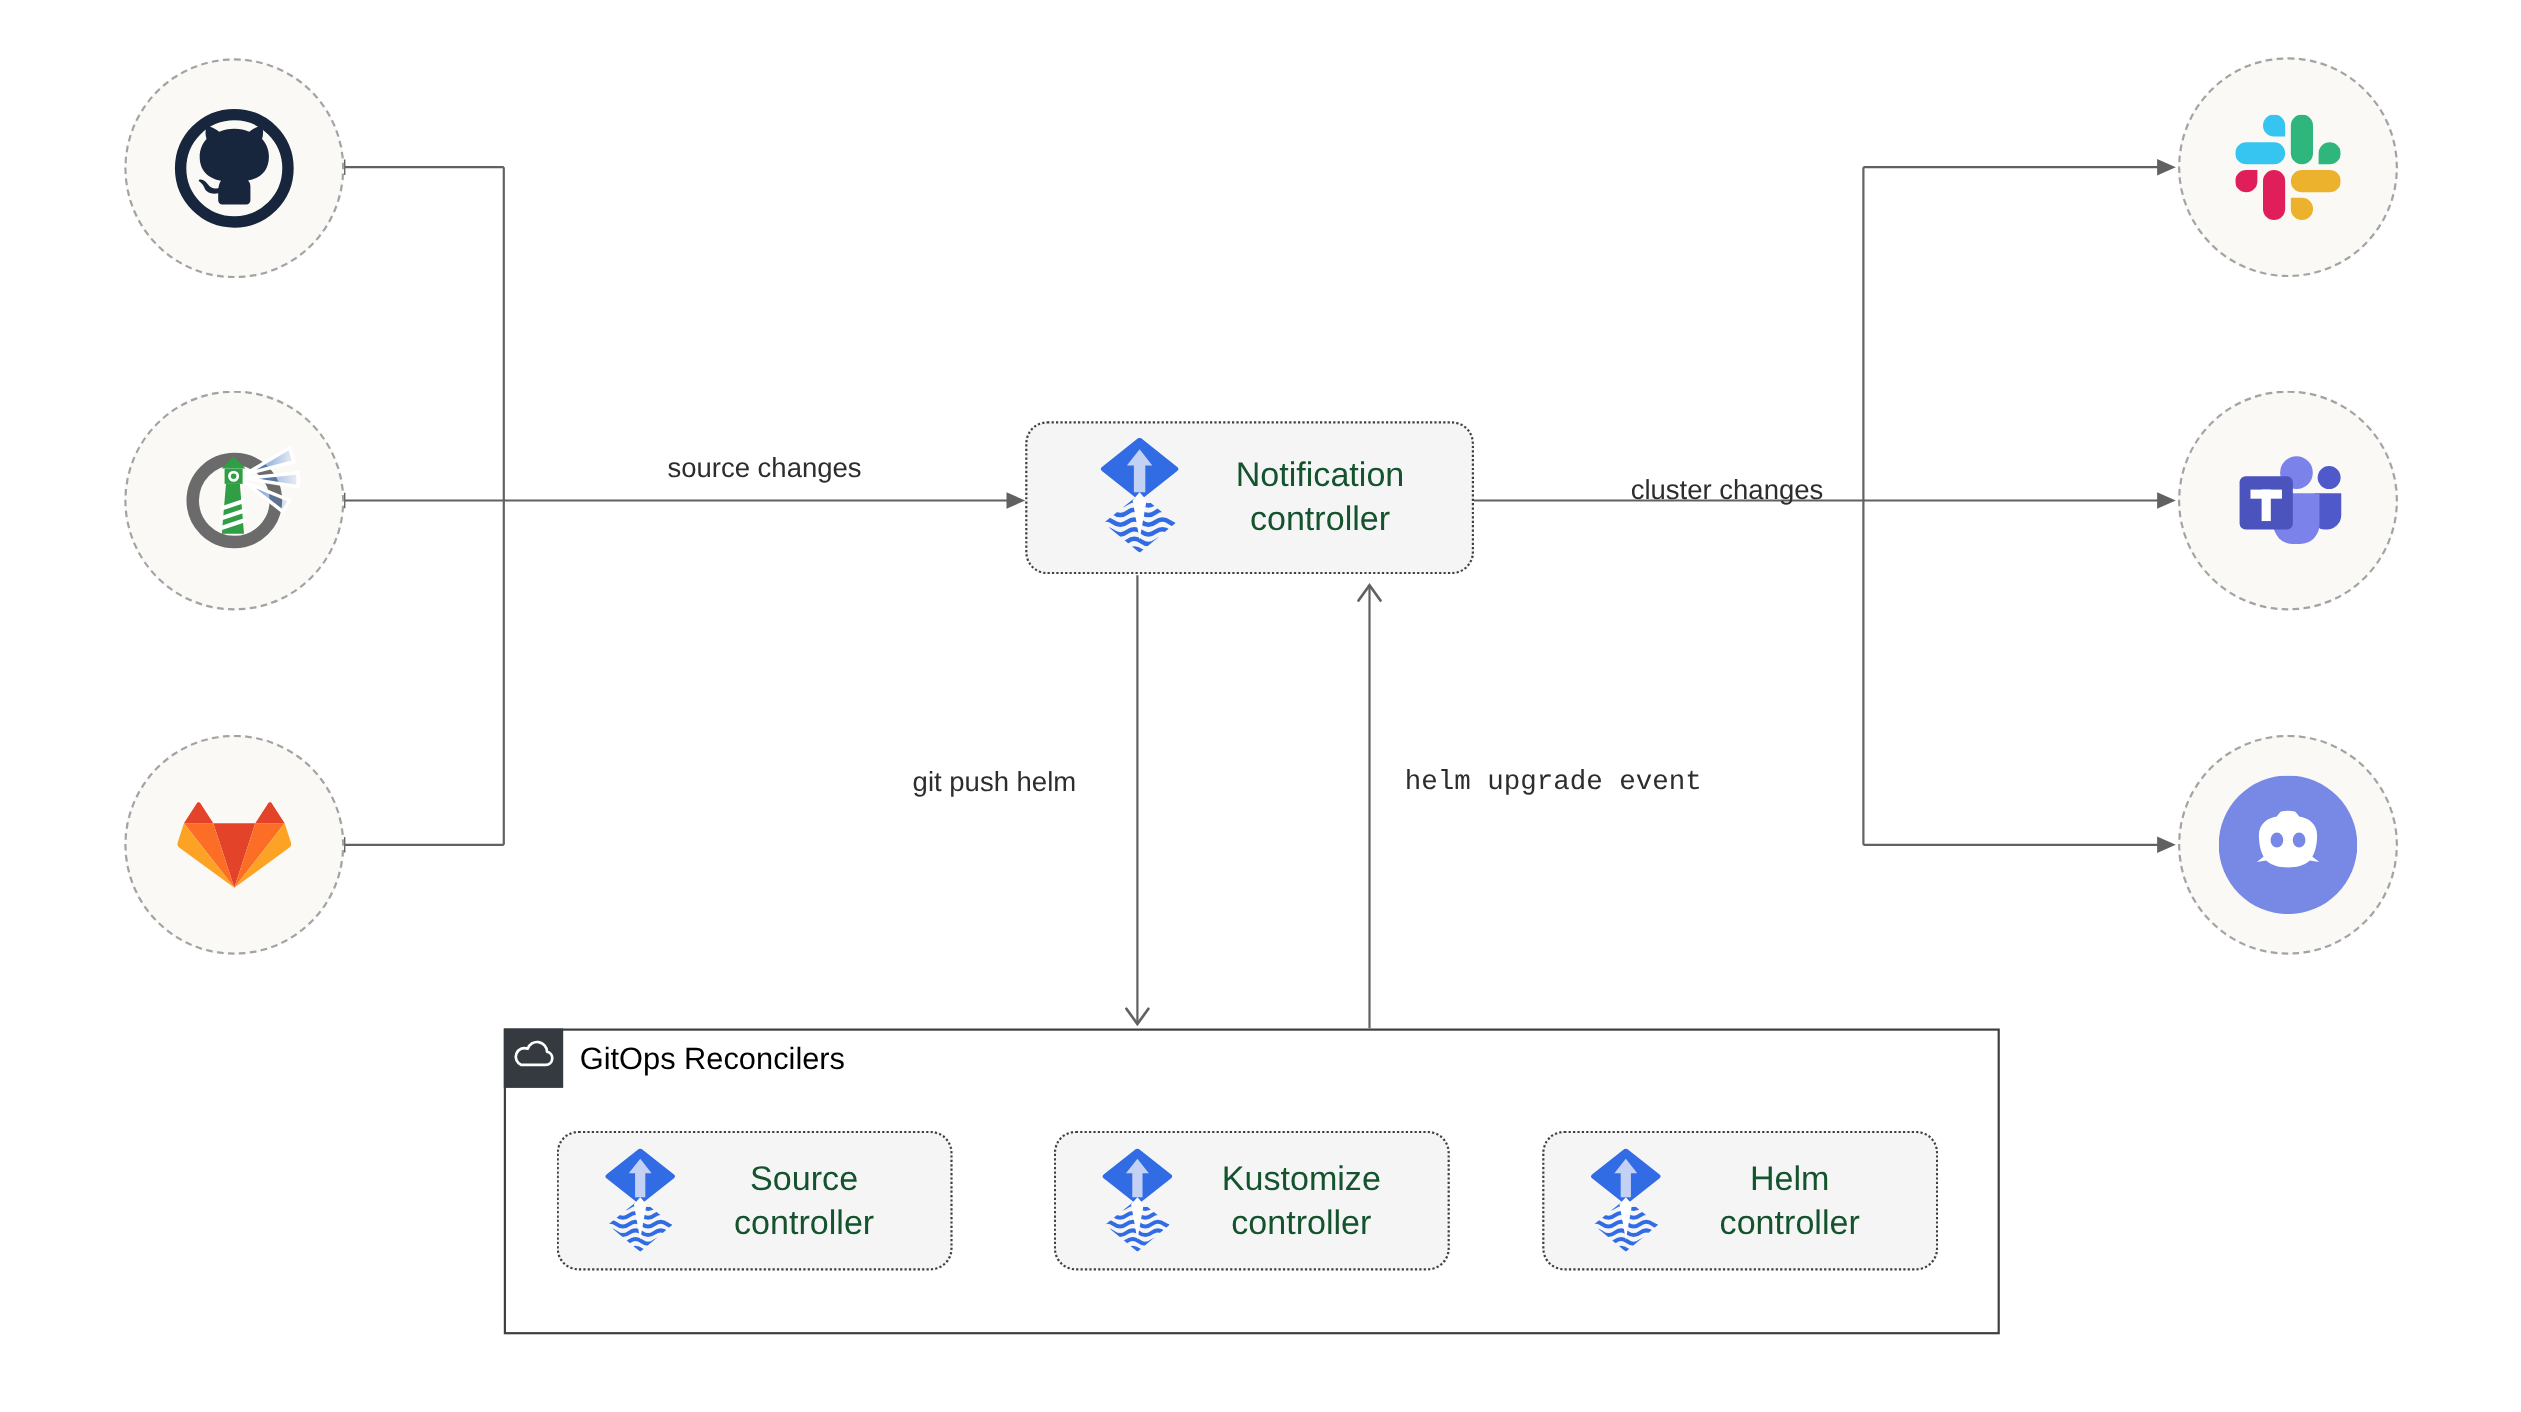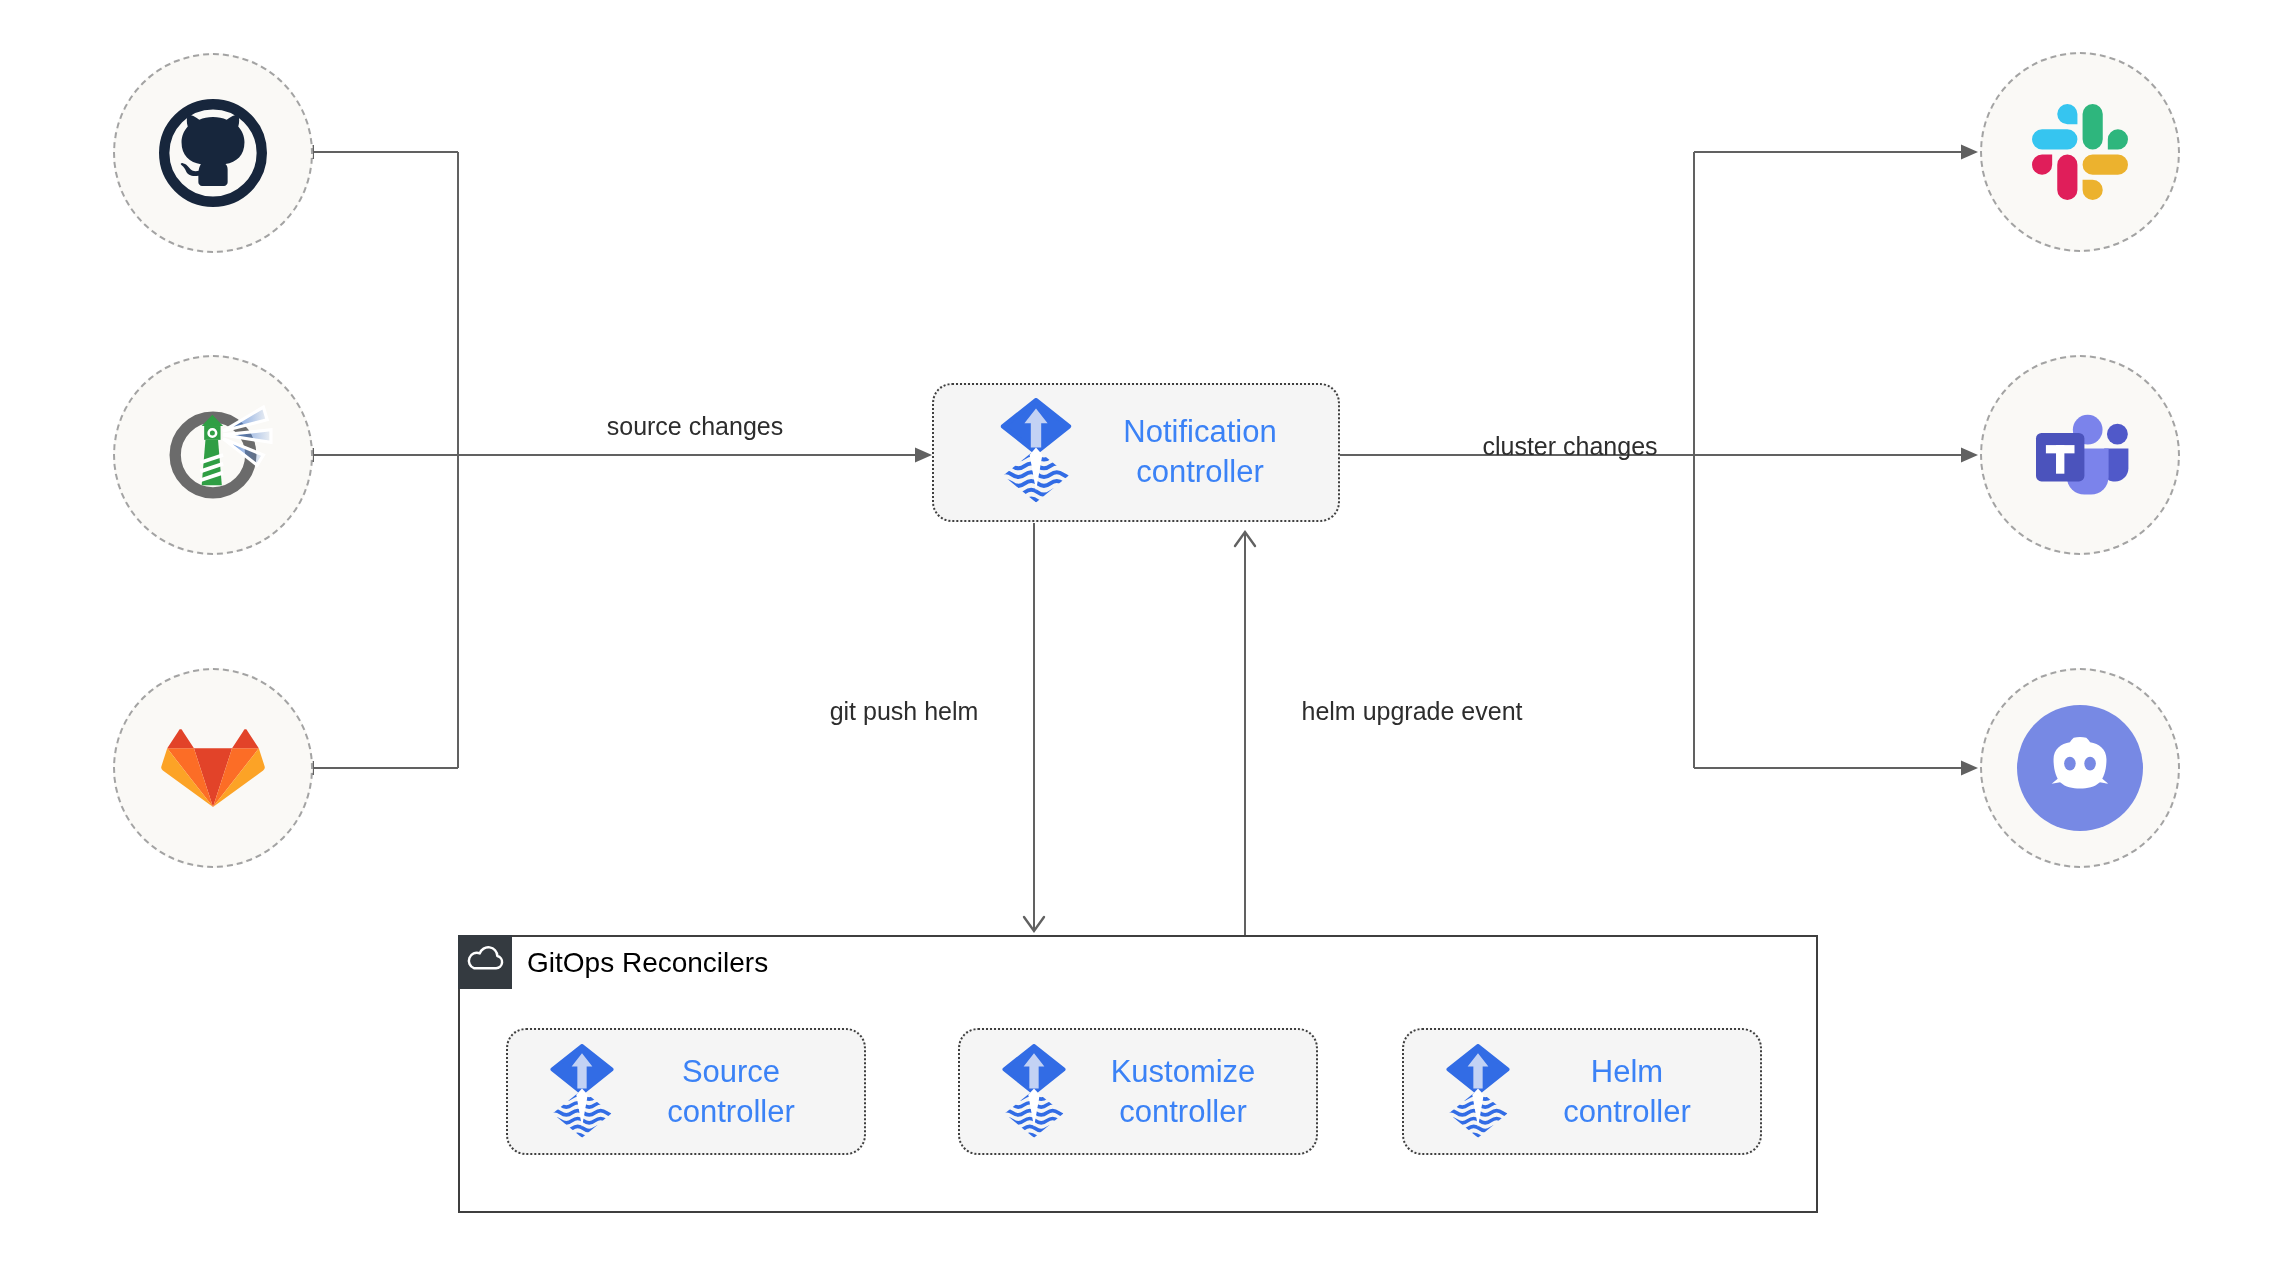--- a/index.html
+++ b/index.html
@@ -4,21 +4,21 @@
 <style>
   html,body{margin:0;padding:0;background:#fff;}
   #stage{position:relative;width:2292px;height:1284px;background:#fff;overflow:hidden;
          font-family:"Liberation Sans", sans-serif;color:#1a1a1a;}
   .node-circle{position:absolute;width:200px;height:200px;border-radius:50%;
                background:#faf9f6;border:2px dashed #a3a3a3;box-sizing:border-box;
                display:flex;align-items:center;justify-content:center;}
   .wires{position:absolute;left:0;top:0;}
   .flux-box{position:absolute;background:#f5f5f5;border:2px dotted #3f3f3f;border-radius:20px;
             box-sizing:border-box;}
-  .box-label{position:absolute;font-size:31px;line-height:40px;text-align:center;color:#3b82f6;}
+  .box-label{position:absolute;font-size:31px;line-height:40px;text-align:center;color:#14532d;}
   .edge-label{position:absolute;width:400px;font-size:25px;line-height:40px;text-align:center;color:#2d2d2d;}
   .flux-icon{position:absolute;}
   #gitops-box{position:absolute;left:458px;top:935px;width:1360px;height:278px;
               border:2px solid #3f3f3f;background:#fff;box-sizing:border-box;}
   #gitops-badge{position:absolute;left:458px;top:935px;width:54px;height:54px;background:#343a40;
                 display:flex;align-items:center;justify-content:center;}
   #gitops-title{position:absolute;left:527px;top:948px;font-size:28px;line-height:30px;color:#000;}
 </style>
 </head>
 <body>
@@ -183,21 +183,21 @@
 
   <div class="flux-box" style="left:932px;top:383px;width:408px;height:139px;"></div>
   <svg class="flux-icon" style="left:996px;top:398px;" width="80" height="107">
       <use href="#sym-flux"></use>
     </svg>
   <div class="box-label" style="left:1090px;top:412px;width:220px;">Notification controller</div>
 
   <div class="edge-label" style="left:495px;top:406px;">source changes</div>
   <div class="edge-label" style="left:1370px;top:406px;margin-top:20px;">cluster changes</div>
   <div class="edge-label" style="left:704px;top:691px;">git push helm</div>
-  <div class="edge-label" style="left:1212px;top:691px;">helm upgrade event</div>
+  <div class="edge-label" style="left:1212px;top:691px;font-family:Liberation Mono, monospace;">helm upgrade event</div>
 
   <div id="gitops-box"></div>
   <div id="gitops-badge">
     <svg width="46" height="46">
         <use href="#sym-cloud"></use>
       </svg>
   </div>
   <div id="gitops-title">GitOps Reconcilers</div>
 
   <div class="flux-box" style="left:506px;top:1028px;width:360px;height:127px;"></div>

